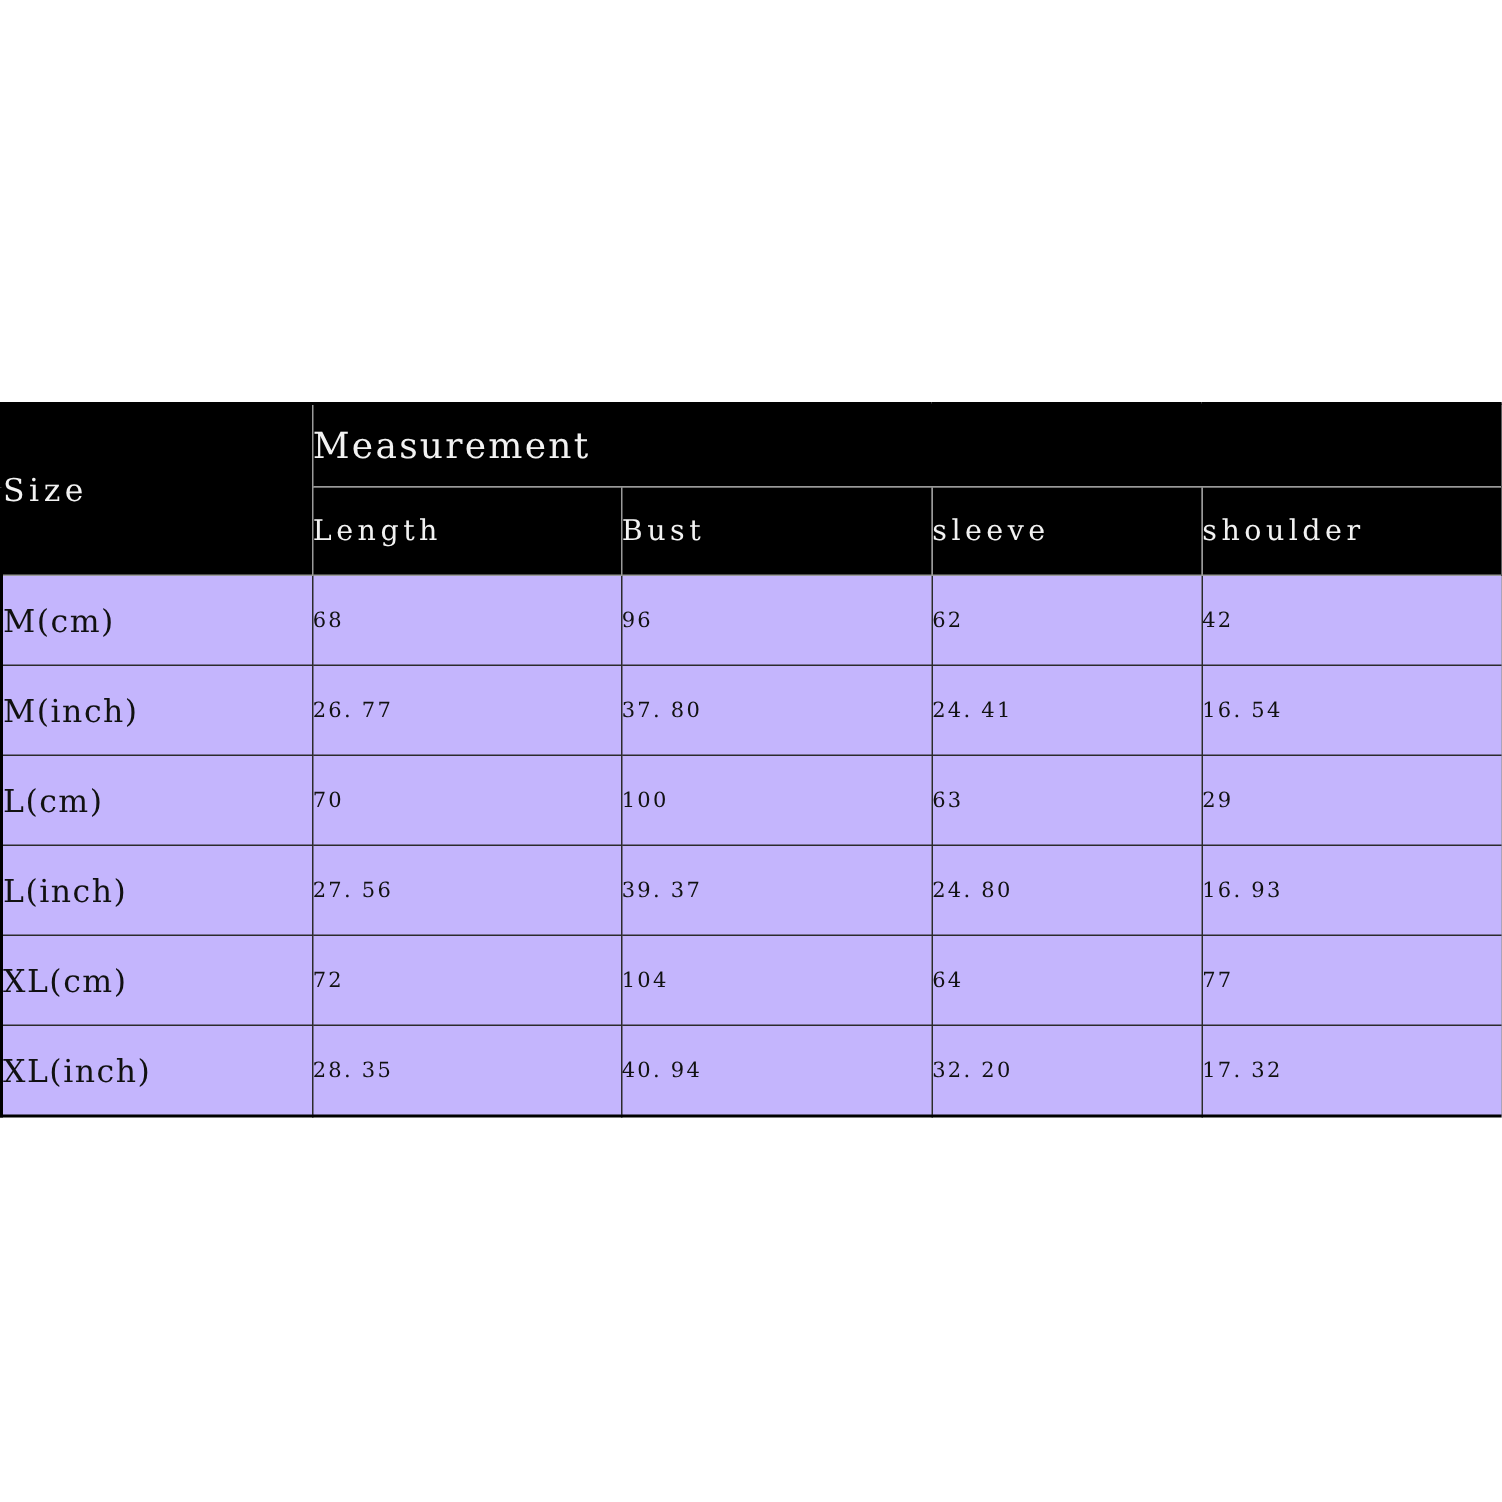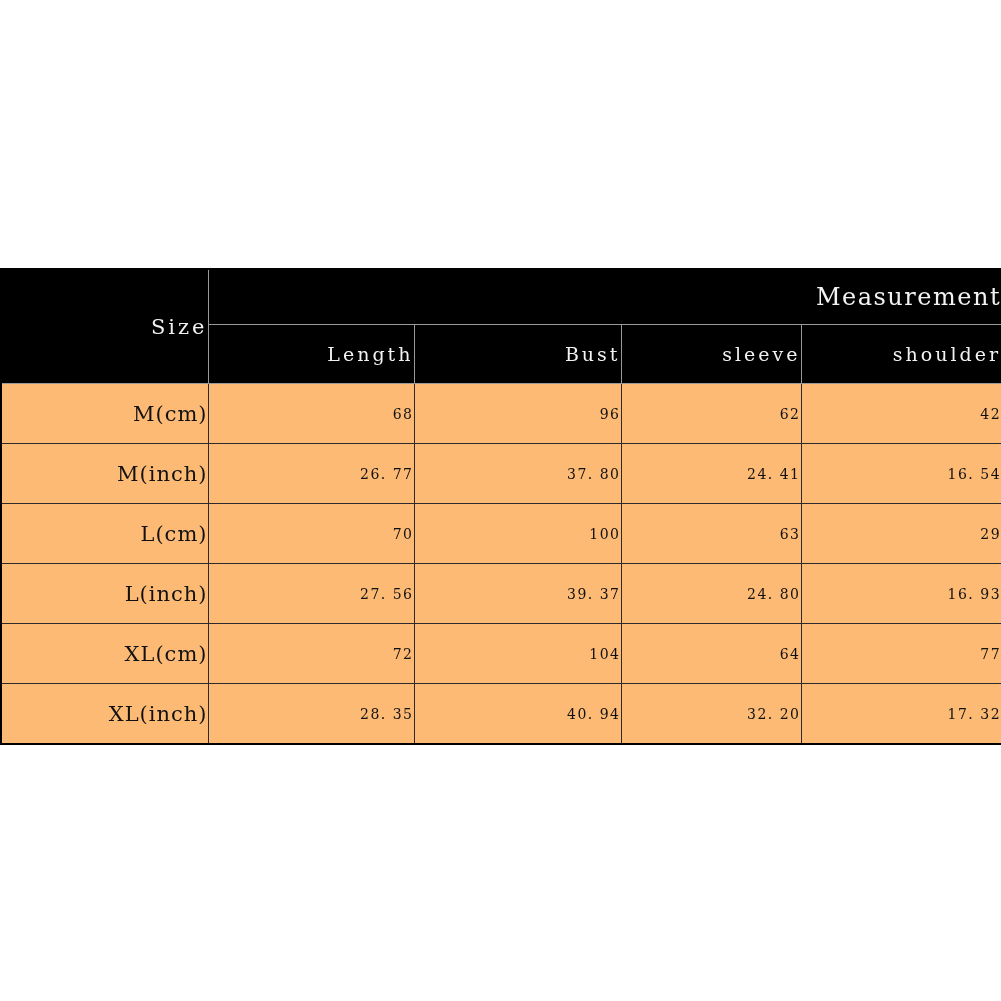--- a/index.html
+++ b/index.html
@@ -33,21 +33,21 @@
   table.size-table {
     width: 1001px;
     border-collapse: collapse;
     table-layout: fixed;
     background: #ffffff;
   }
 
   table.size-table td,
   table.size-table th {
     border: 1px solid #111111;
-    text-align: right;
+    text-align: left;
     vertical-align: middle;
     padding: 0;
     font-weight: normal;
   }
 
   
   .hdr {
     background: #000000;
     color: #f2f2f2;
     font-family: "DejaVu Serif", "Liberation Serif", serif;
@@ -69,21 +69,21 @@
   }
 
   .hdr-sub {
     height: 58px;
     font-size: 19px;
     letter-spacing: 3px;
   }
 
   
   .cell {
-    background: #fdba74;
+    background: #c4b5fd;
     color: #111111;
     height: 59px;
     font-size: 22px;
     letter-spacing: 1px;
     border-color: #2b2b2b !important;
   }
 
   .cell-label {
     font-size: 21px;
     letter-spacing: 1px;

